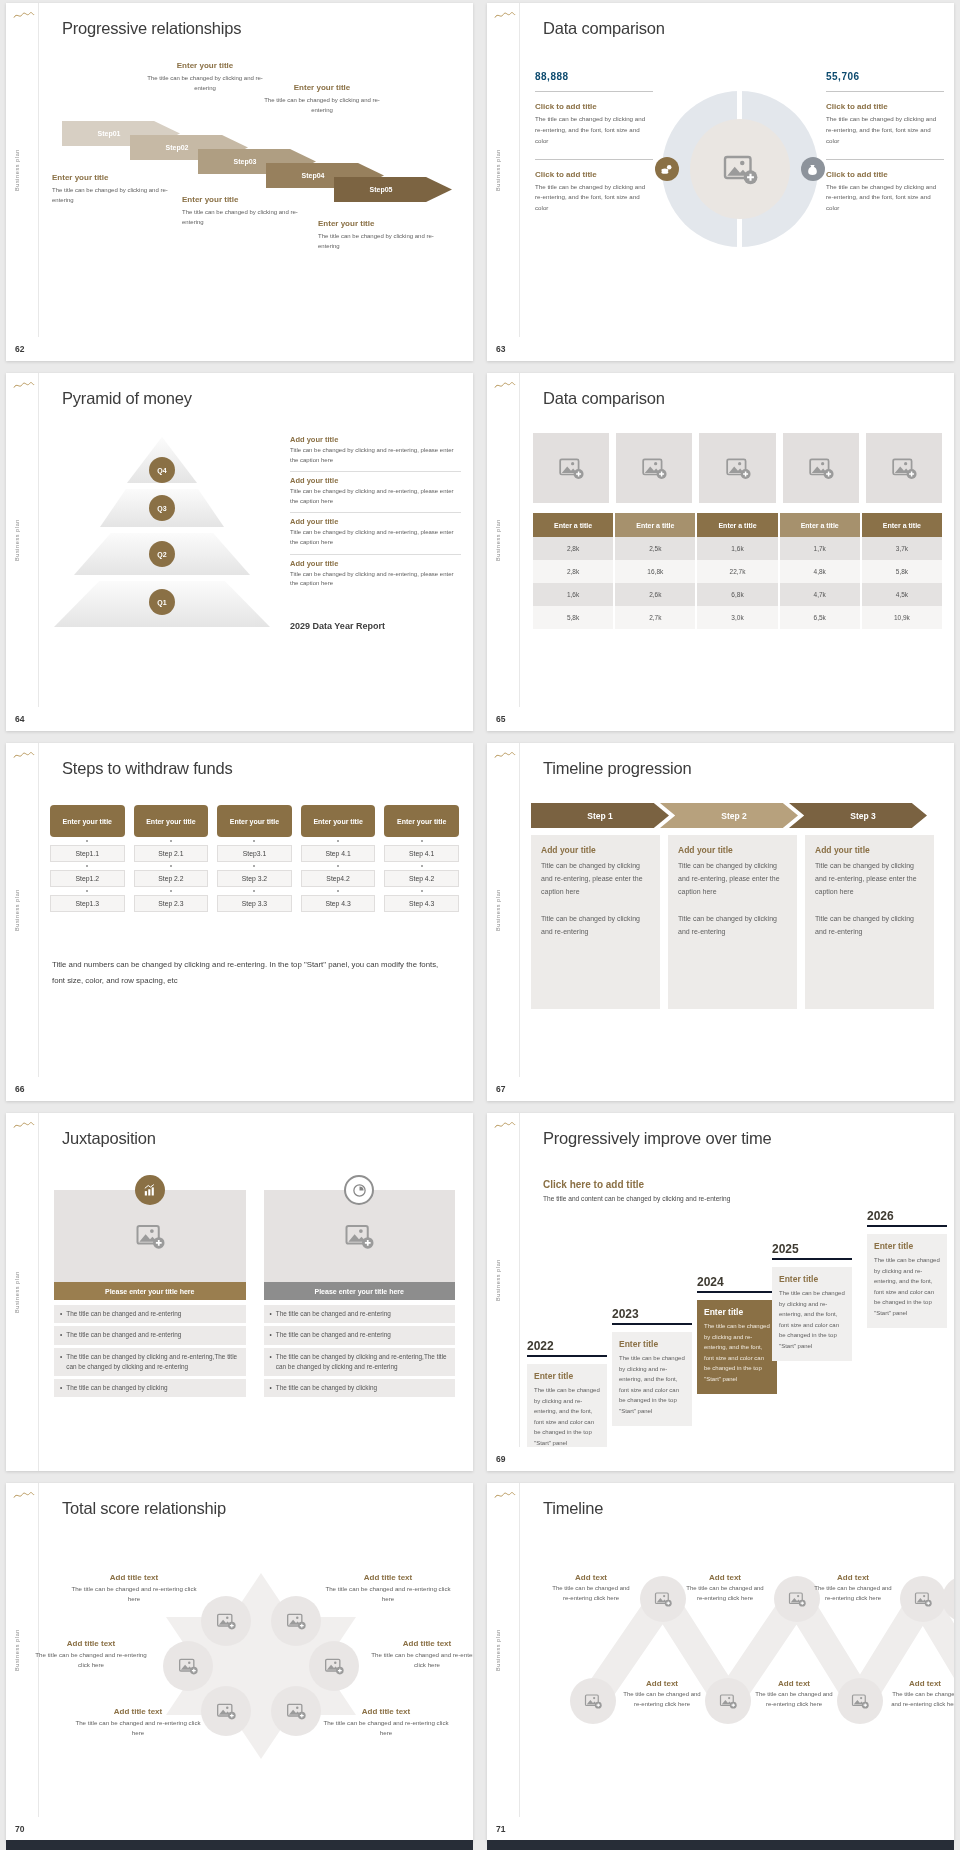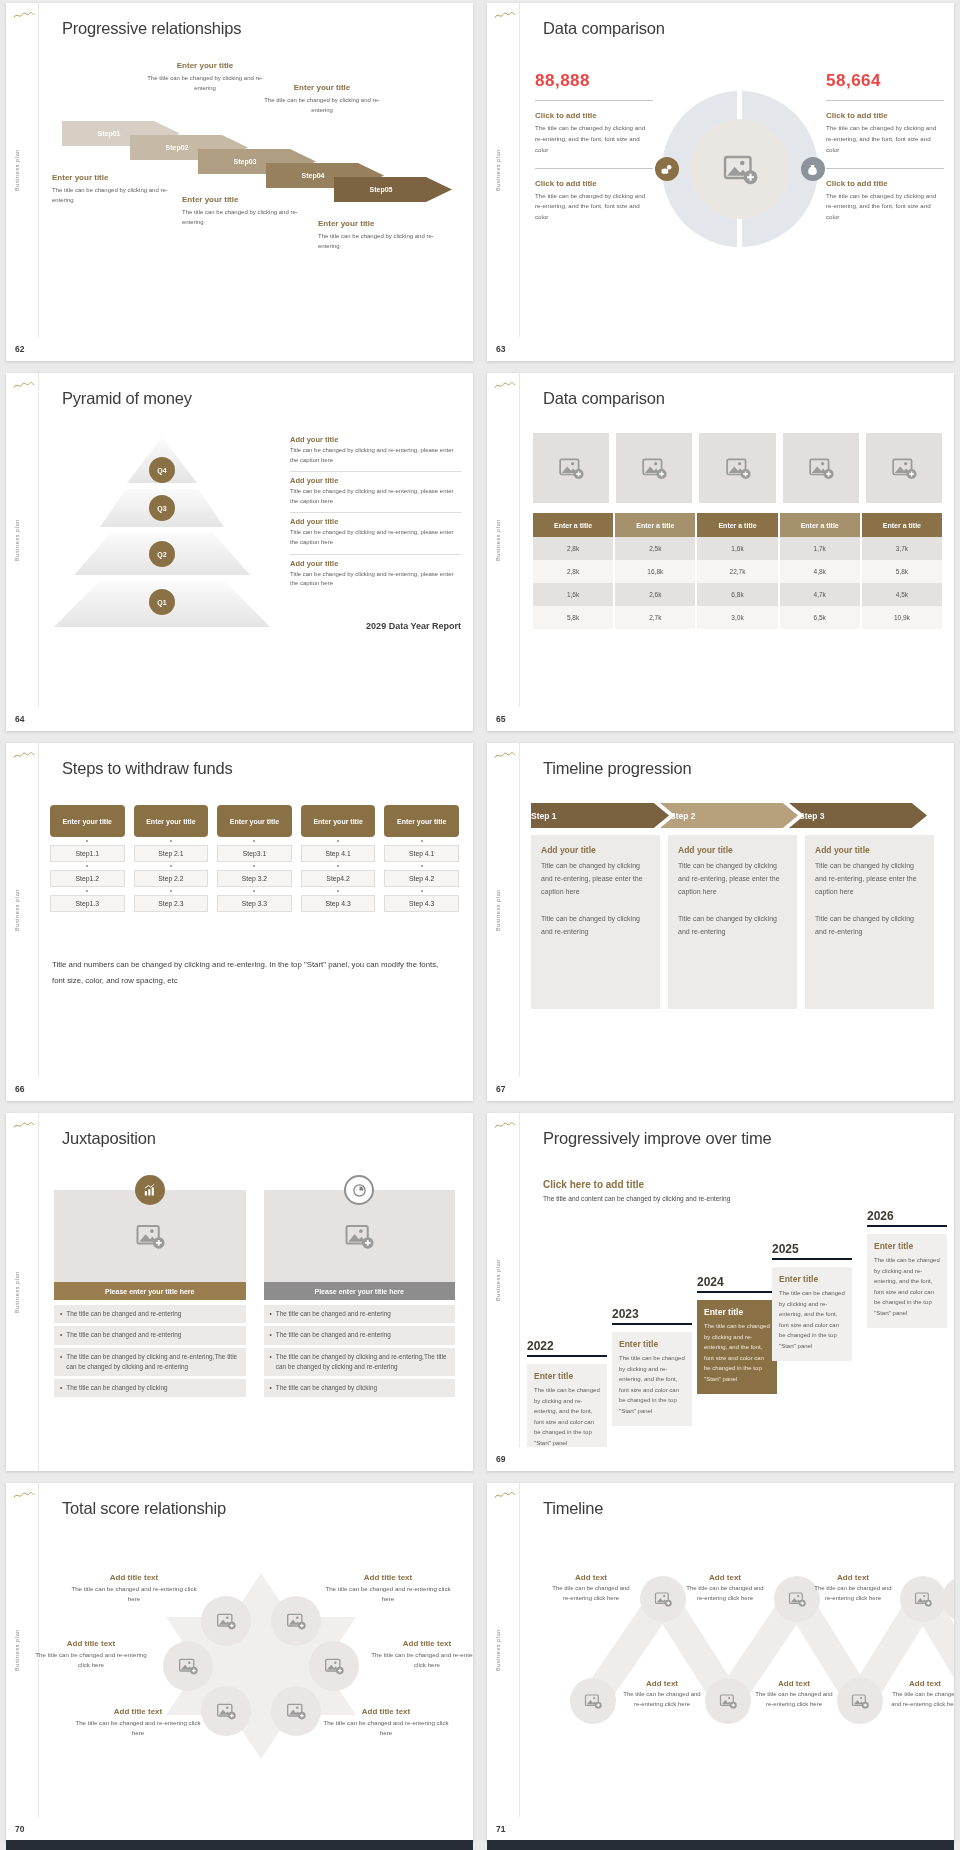--- a/index.html
+++ b/index.html
@@ -28,21 +28,21 @@
          color:#fff; font-size:7px; font-weight:bold; display:flex; align-items:center; justify-content:center;
          padding-right:24px; }
   .tb62 { position:absolute; width:130px; }
   .tb62 .t { font-size:8px; margin-bottom:3px; }
   .tb62 .b { font-size:6px; line-height:1.7; }
   .ctr { text-align:center; }
 
   
   .s63 { position:absolute; top:54px; left:14px; right:6px; bottom:6px; display:flex; }
   .s63col { width:118px; padding-top:14px; }
-  .bignum { font-size:17px; font-weight:bold; color:#ef4444; letter-spacing:.5px; }
+  .bignum { font-size:10px; font-weight:bold; color:#0c4a6e; letter-spacing:.5px; }
   .hr63 { border-top:1px solid #c6c6c6; margin:9px 0 10px; }
   .s63 .t { font-size:8px; margin-bottom:3px; }
   .s63 .b { font-size:6.2px; line-height:1.75; }
   .dzone { flex:1; display:flex; justify-content:center; }
   .dwrap { position:relative; width:156px; height:156px; margin-top:34px; }
   .ring { position:absolute; inset:0; border-radius:50%; background:#e3e7ec; }
   .gapv { position:absolute; left:50%; width:5px; margin-left:-2.5px; height:30px; background:#fff; }
   .inner { position:absolute; left:28px; top:28px; width:100px; height:100px; border-radius:50%;
            background:#eae6e2; display:flex; align-items:center; justify-content:center; }
   .badge { position:absolute; width:24px; height:24px; border-radius:50%; display:flex;
@@ -55,21 +55,21 @@
   .tier { position:absolute; background:linear-gradient(180deg,#fbfbfb,#e4e4e4); filter:drop-shadow(0 1px 1px rgba(0,0,0,.12)); }
   .tier.tri { clip-path:polygon(50% 0,100% 100%,0 100%); }
   .tier.trap { clip-path:polygon(21% 0,79% 0,100% 100%,0 100%); }
   .qc { position:absolute; width:26px; height:26px; border-radius:50%; background:#8a7045; color:#fff;
         font-size:7px; font-weight:bold; display:flex; align-items:center; justify-content:center; z-index:2; }
   .s64items { position:absolute; left:250px; right:8px; top:58px; }
   .s64it { padding:4px 0 6px; border-bottom:1px solid #ddd; }
   .s64it:last-child { border-bottom:none; }
   .s64it .t { font-size:7.5px; margin-bottom:2px; }
   .s64it .b { font-size:6px; line-height:1.6; }
-  .s64foot { position:absolute; left:250px; right:8px; top:248px; text-align:right;
+  .s64foot { position:absolute; left:250px; right:8px; top:248px; text-align:left;
              font-size:9px; font-weight:bold; color:#3e3e3e; }
 
   
   .s65imgs { position:absolute; left:12px; right:8px; top:60px; display:flex; gap:7px; }
   .imgbox { flex:1; height:70px; background:#e2dfde; display:flex; align-items:center; justify-content:center; }
   .s65table { position:absolute; left:12px; right:8px; top:140px; }
   .hrow,.drow { display:flex; }
   .hc { flex:1; height:24px; color:#fff; font-size:7px; font-weight:bold; display:flex;
         align-items:center; justify-content:center; border-right:2px solid #fff; }
   .hc:last-child,.dc:last-child { border-right:none; }
@@ -84,21 +84,21 @@
   .h66 { min-height:32px; background:#8a7045; border-radius:4px; color:#fff; font-size:7px; font-weight:bold;
          display:flex; align-items:center; justify-content:center; text-align:center; padding:3px 6px; }
   .dot { width:2px; height:2px; background:#aaa; margin:3px auto; }
   .stp { height:17px; background:#f6f5f4; border:1px solid #e0dedd; font-size:6.8px; color:#444;
          display:flex; align-items:center; justify-content:center; }
   .s66note { position:absolute; left:12px; right:16px; top:214px; font-size:7.8px; color:#3e3e3e; line-height:2.05; }
 
   
   .s67arrows { position:absolute; left:10px; top:60px; display:flex; }
   .ar { width:138px; height:25px; color:#fff; font-size:8.5px; font-weight:bold; display:flex;
-        align-items:center; justify-content:flex-start; margin-right:-9px; }
+        align-items:center; justify-content:center; margin-right:-9px; }
   .ar1 { clip-path:polygon(0 0,89% 0,100% 50%,89% 100%,0 100%); background:#7a6241; }
   .ar2 { clip-path:polygon(0 0,89% 0,100% 50%,89% 100%,0 100%,11% 50%); background:#b7a17d; padding-left:10px; }
   .ar3 { clip-path:polygon(0 0,89% 0,100% 50%,89% 100%,0 100%,11% 50%); background:#7a6241; padding-left:10px; }
   .s67panels { position:absolute; left:10px; right:16px; top:92px; display:flex; gap:8px; }
   .pan { flex:1; background:#edebe9; height:174px; padding:10px; }
   .pan .t { font-size:8.5px; margin-bottom:5px; }
   .pan .b { font-size:7px; line-height:1.85; }
   .pan .b2 { margin-top:14px; }
 
   
@@ -285,21 +285,21 @@
                   </svg>
               </div>
               <div class="badge r">
                 <svg width="13" height="13">
                     <use href="#ic-bag"></use>
                   </svg>
               </div>
             </div>
           </div>
           <div class="s63col">
-            <div class="bignum">58,664</div>
+            <div class="bignum">55,706</div>
             <div class="hr63"></div>
             <div>
               <div class="t">Click to add title</div>
                 <div class="b">The title can be changed by clicking and re-entering, and the font, font size and color</div>
             </div>
             <div class="hr63" style="margin-top:12px"></div>
             <div>
               <div class="t">Click to add title</div>
                 <div class="b">The title can be changed by clicking and re-entering, and the font, font size and color</div>
             </div>

